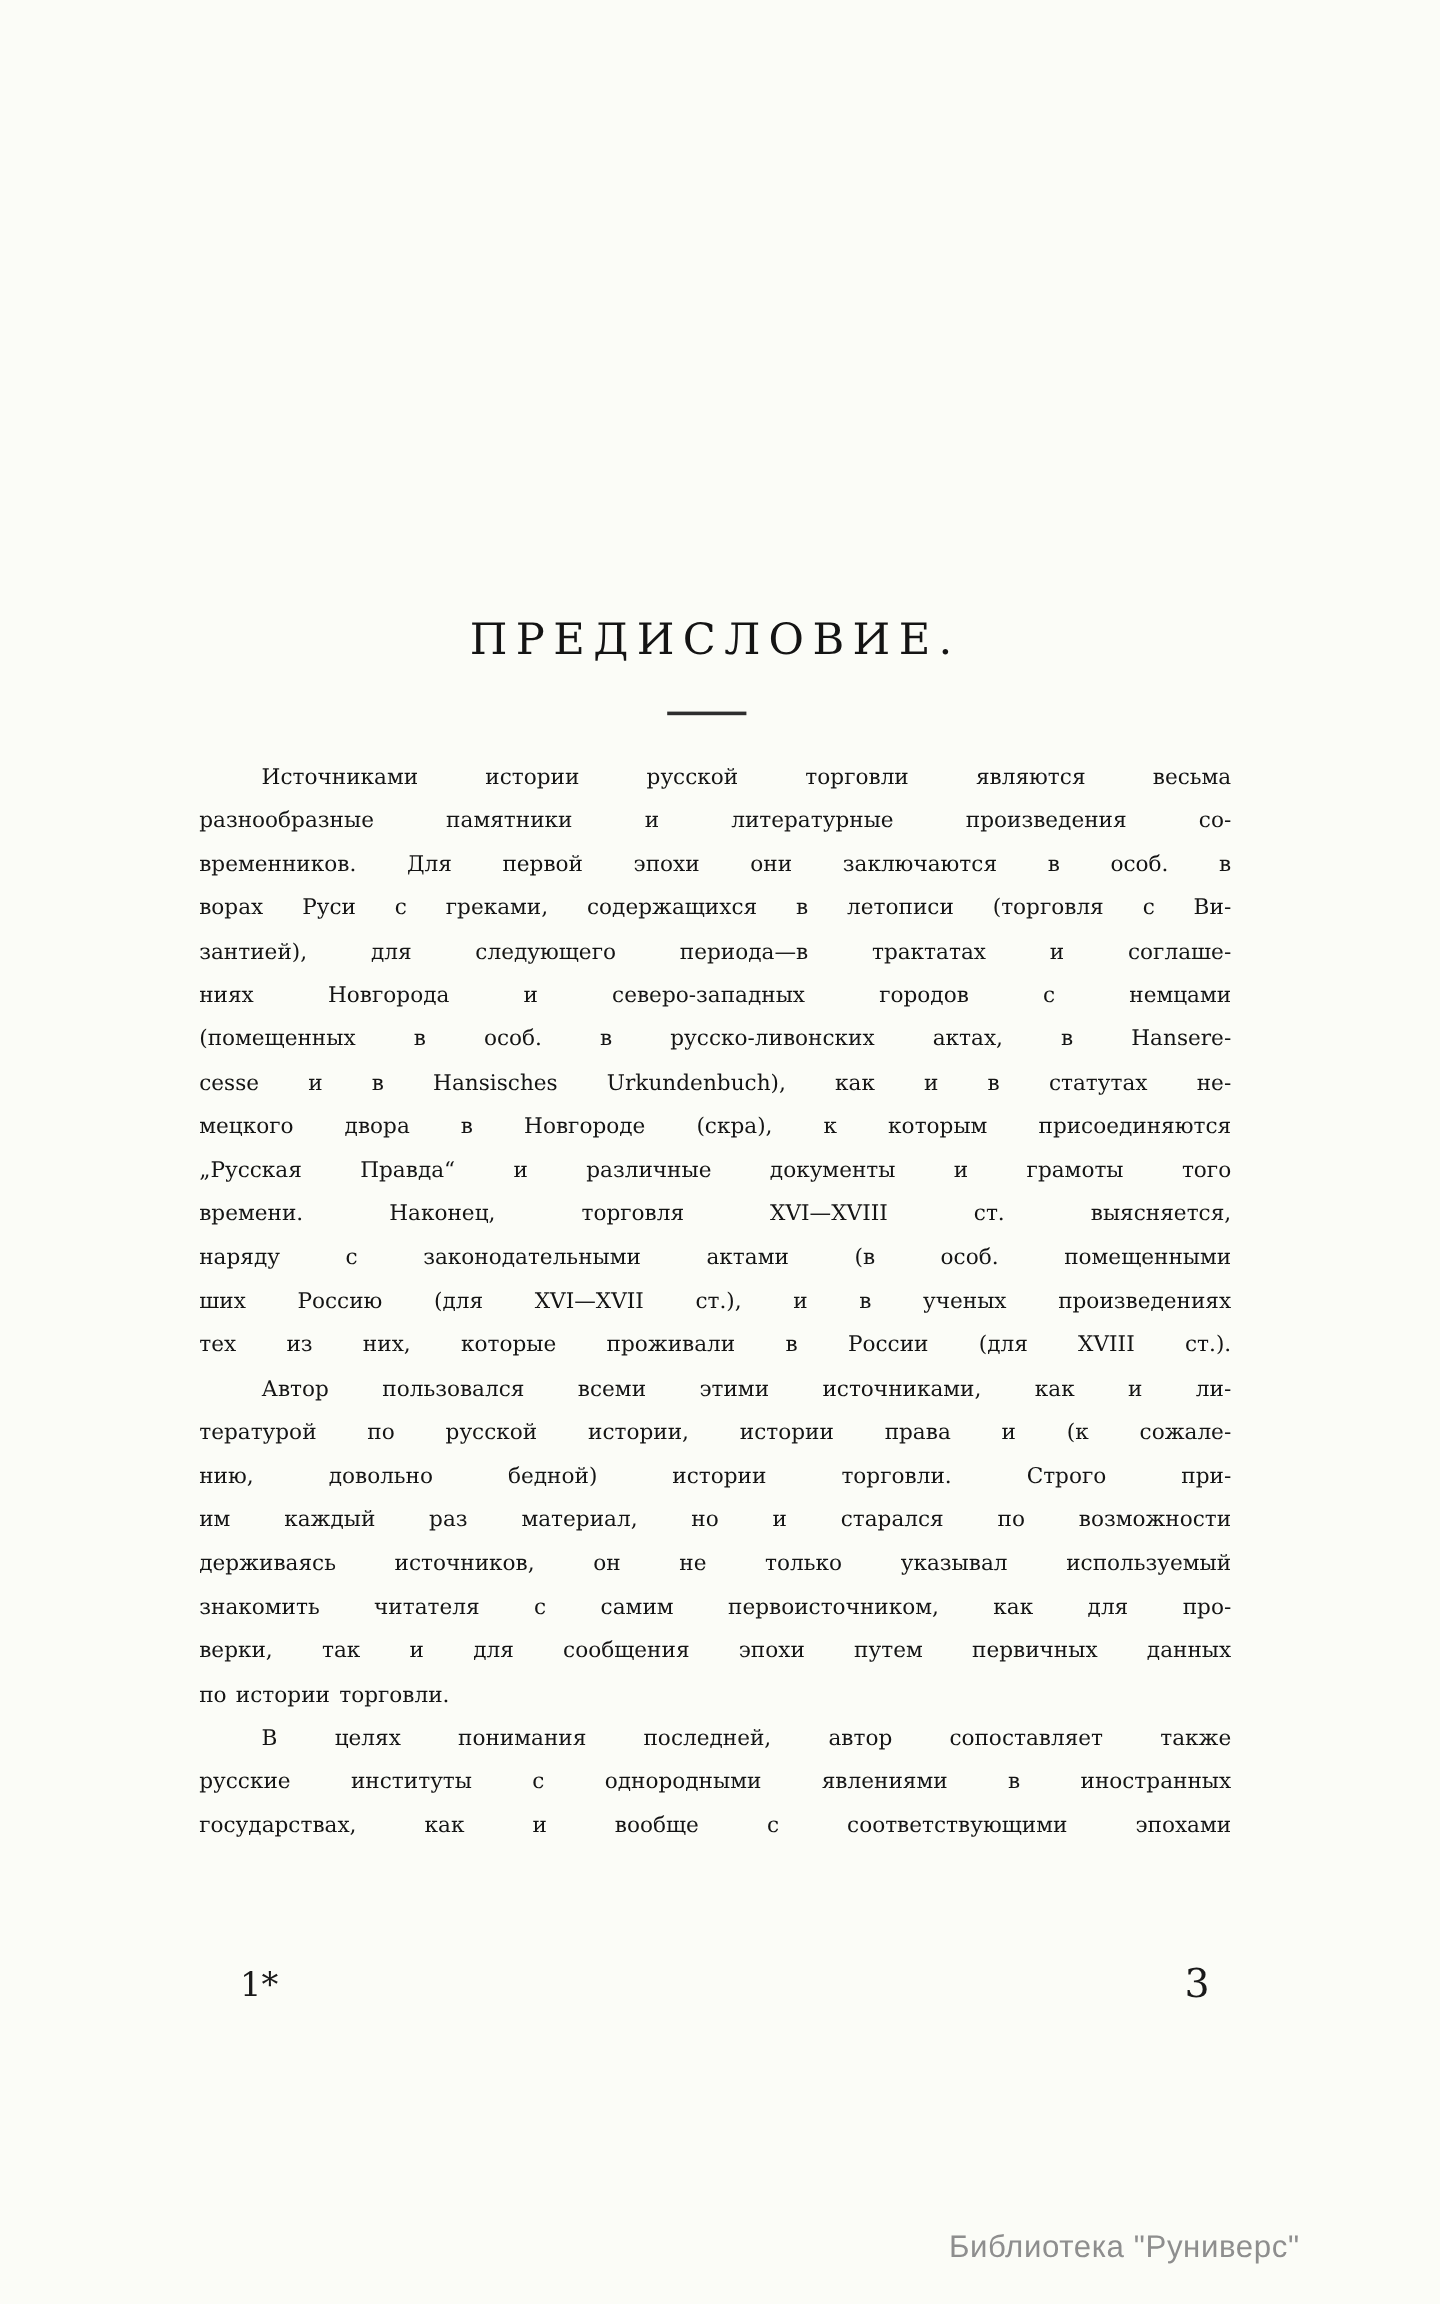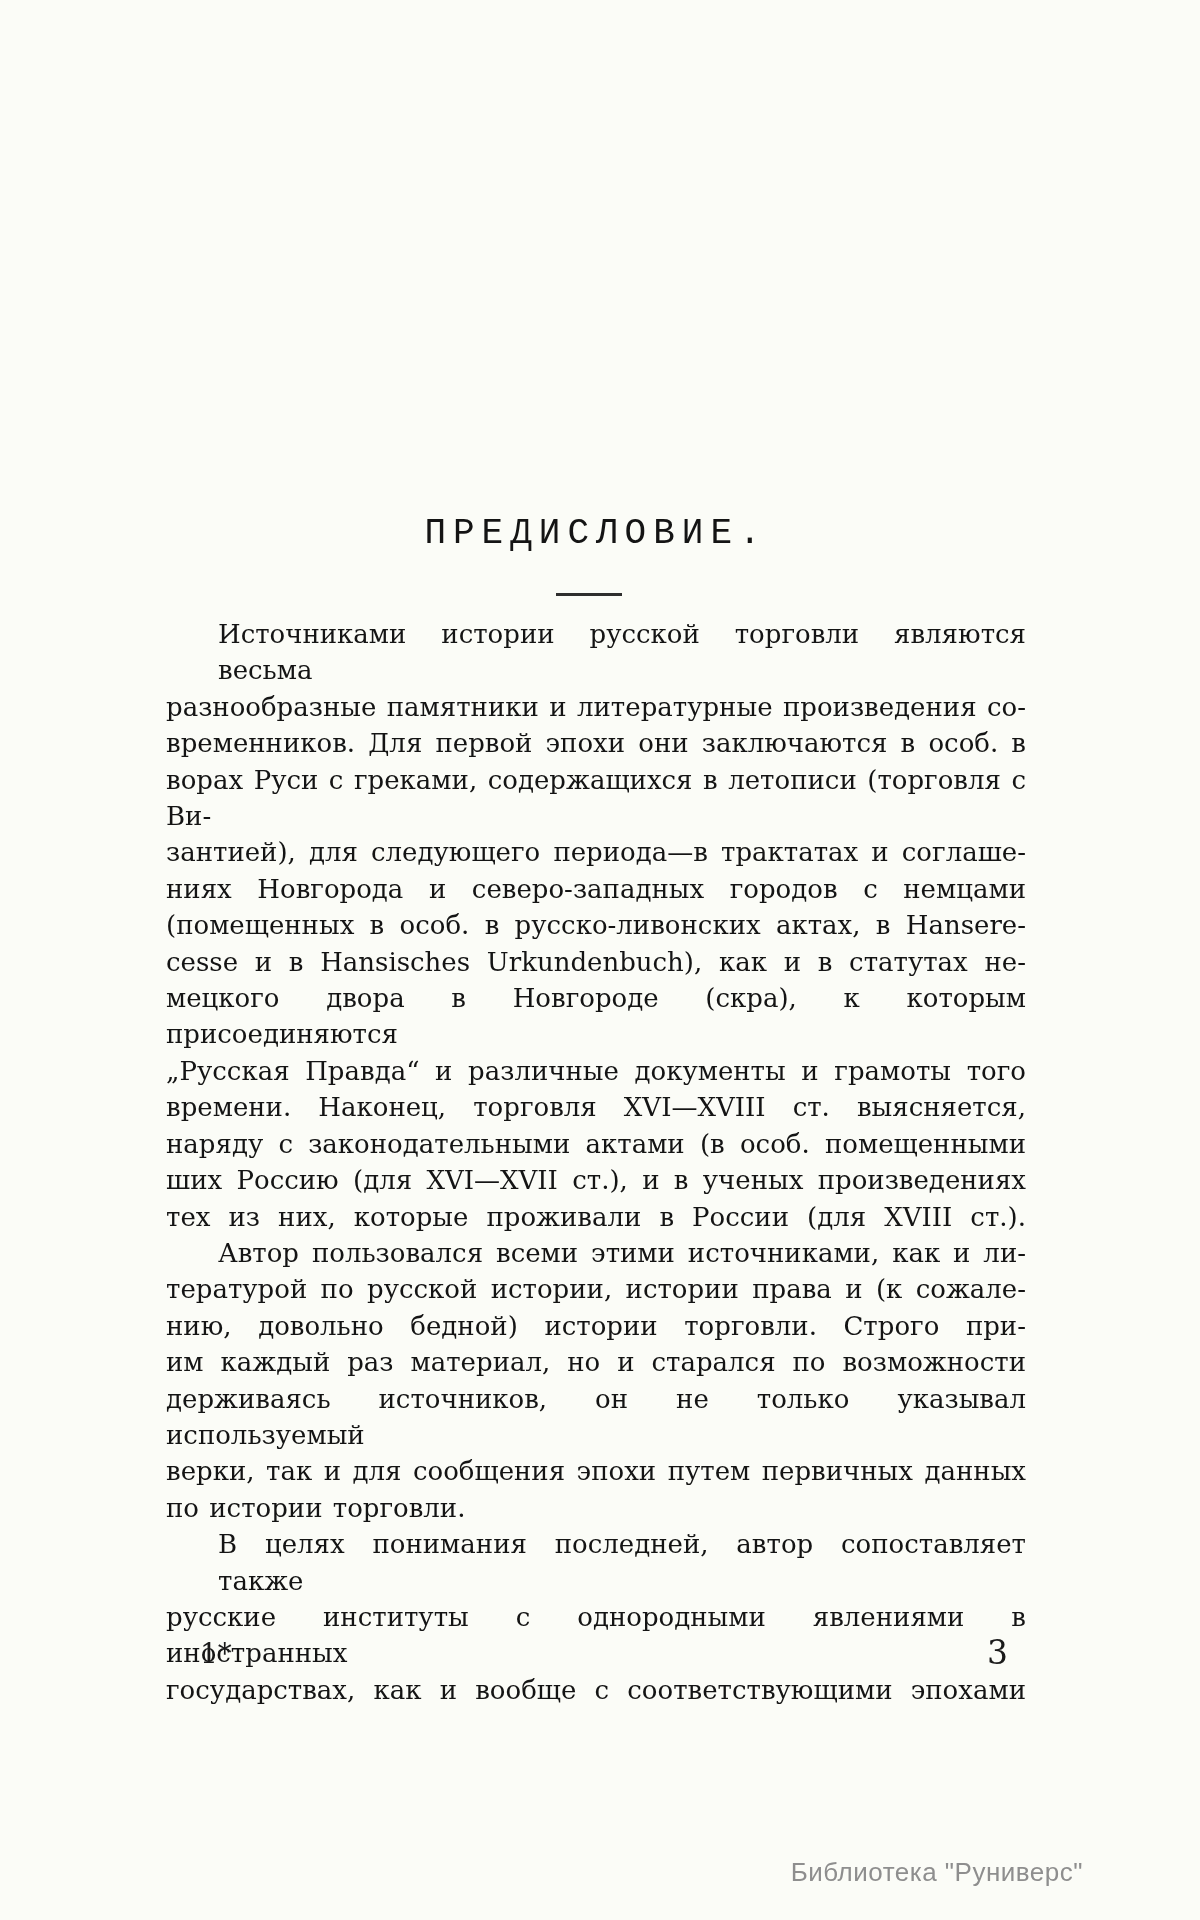--- a/index.html
+++ b/index.html
@@ -21,36 +21,35 @@
     position: absolute;
     left: 166px;
     width: 860px;
     top: 516px;
     text-align: center;
     font-size: 36px;
     letter-spacing: 7px;
     line-height: 1;
     white-space: nowrap;
     color: #141414;
-    font-family: Liberation Mono, monospace;
   }
   .title-rule {
     position: absolute;
     top: 593px;
     left: 556px;
     width: 66px;
     height: 3px;
     background: #2e2e2e;
   }
   .body-block {
     position: absolute;
     left: 166px;
-    top: 616px;
+    top: 630px;
     width: 860px;
-    font-size: 26px;
+    font-size: 18px;
     line-height: 36.4px;
     word-spacing: 2px;
     color: #141414;
   }
   .line {
     text-align: justify;
     text-align-last: justify;
     white-space: normal;
   }
   .line.indent {
@@ -108,20 +107,21 @@
     <div class="line">„Русская Правда“ и различные документы и грамоты того</div>
     <div class="line">времени. Наконец, торговля XVI—XVIII ст. выясняется,</div>
     <div class="line">наряду с законодательными актами (в особ. помещенными</div>
     <div class="line">ших Россию (для XVI—XVII ст.), и в ученых произведениях</div>
     <div class="line">тех из них, которые проживали в России (для XVIII ст.).</div>
     <div class="line indent">Автор пользовался всеми этими источниками, как и ли-</div>
     <div class="line">тературой по русской истории, истории права и (к сожале-</div>
     <div class="line">нию, довольно бедной) истории торговли. Строго при-</div>
     <div class="line">им каждый раз материал, но и старался по возможности</div>
     <div class="line">держиваясь источников, он не только указывал используемый</div>
+    <div class="line">знакомить читателя с самим первоисточником, как для про-</div>
     <div class="line">верки, так и для сообщения эпохи путем первичных данных</div>
     <div class="line end">по истории торговли.</div>
     <div class="line indent">В целях понимания последней, автор сопоставляет также</div>
     <div class="line">русские институты с однородными явлениями в иностранных</div>
     <div class="line">государствах, как и вообще с соответствующими эпохами</div>
   </div>
 
   <div class="footer-mark">1*</div>
 
   <div class="page-num">3</div>

